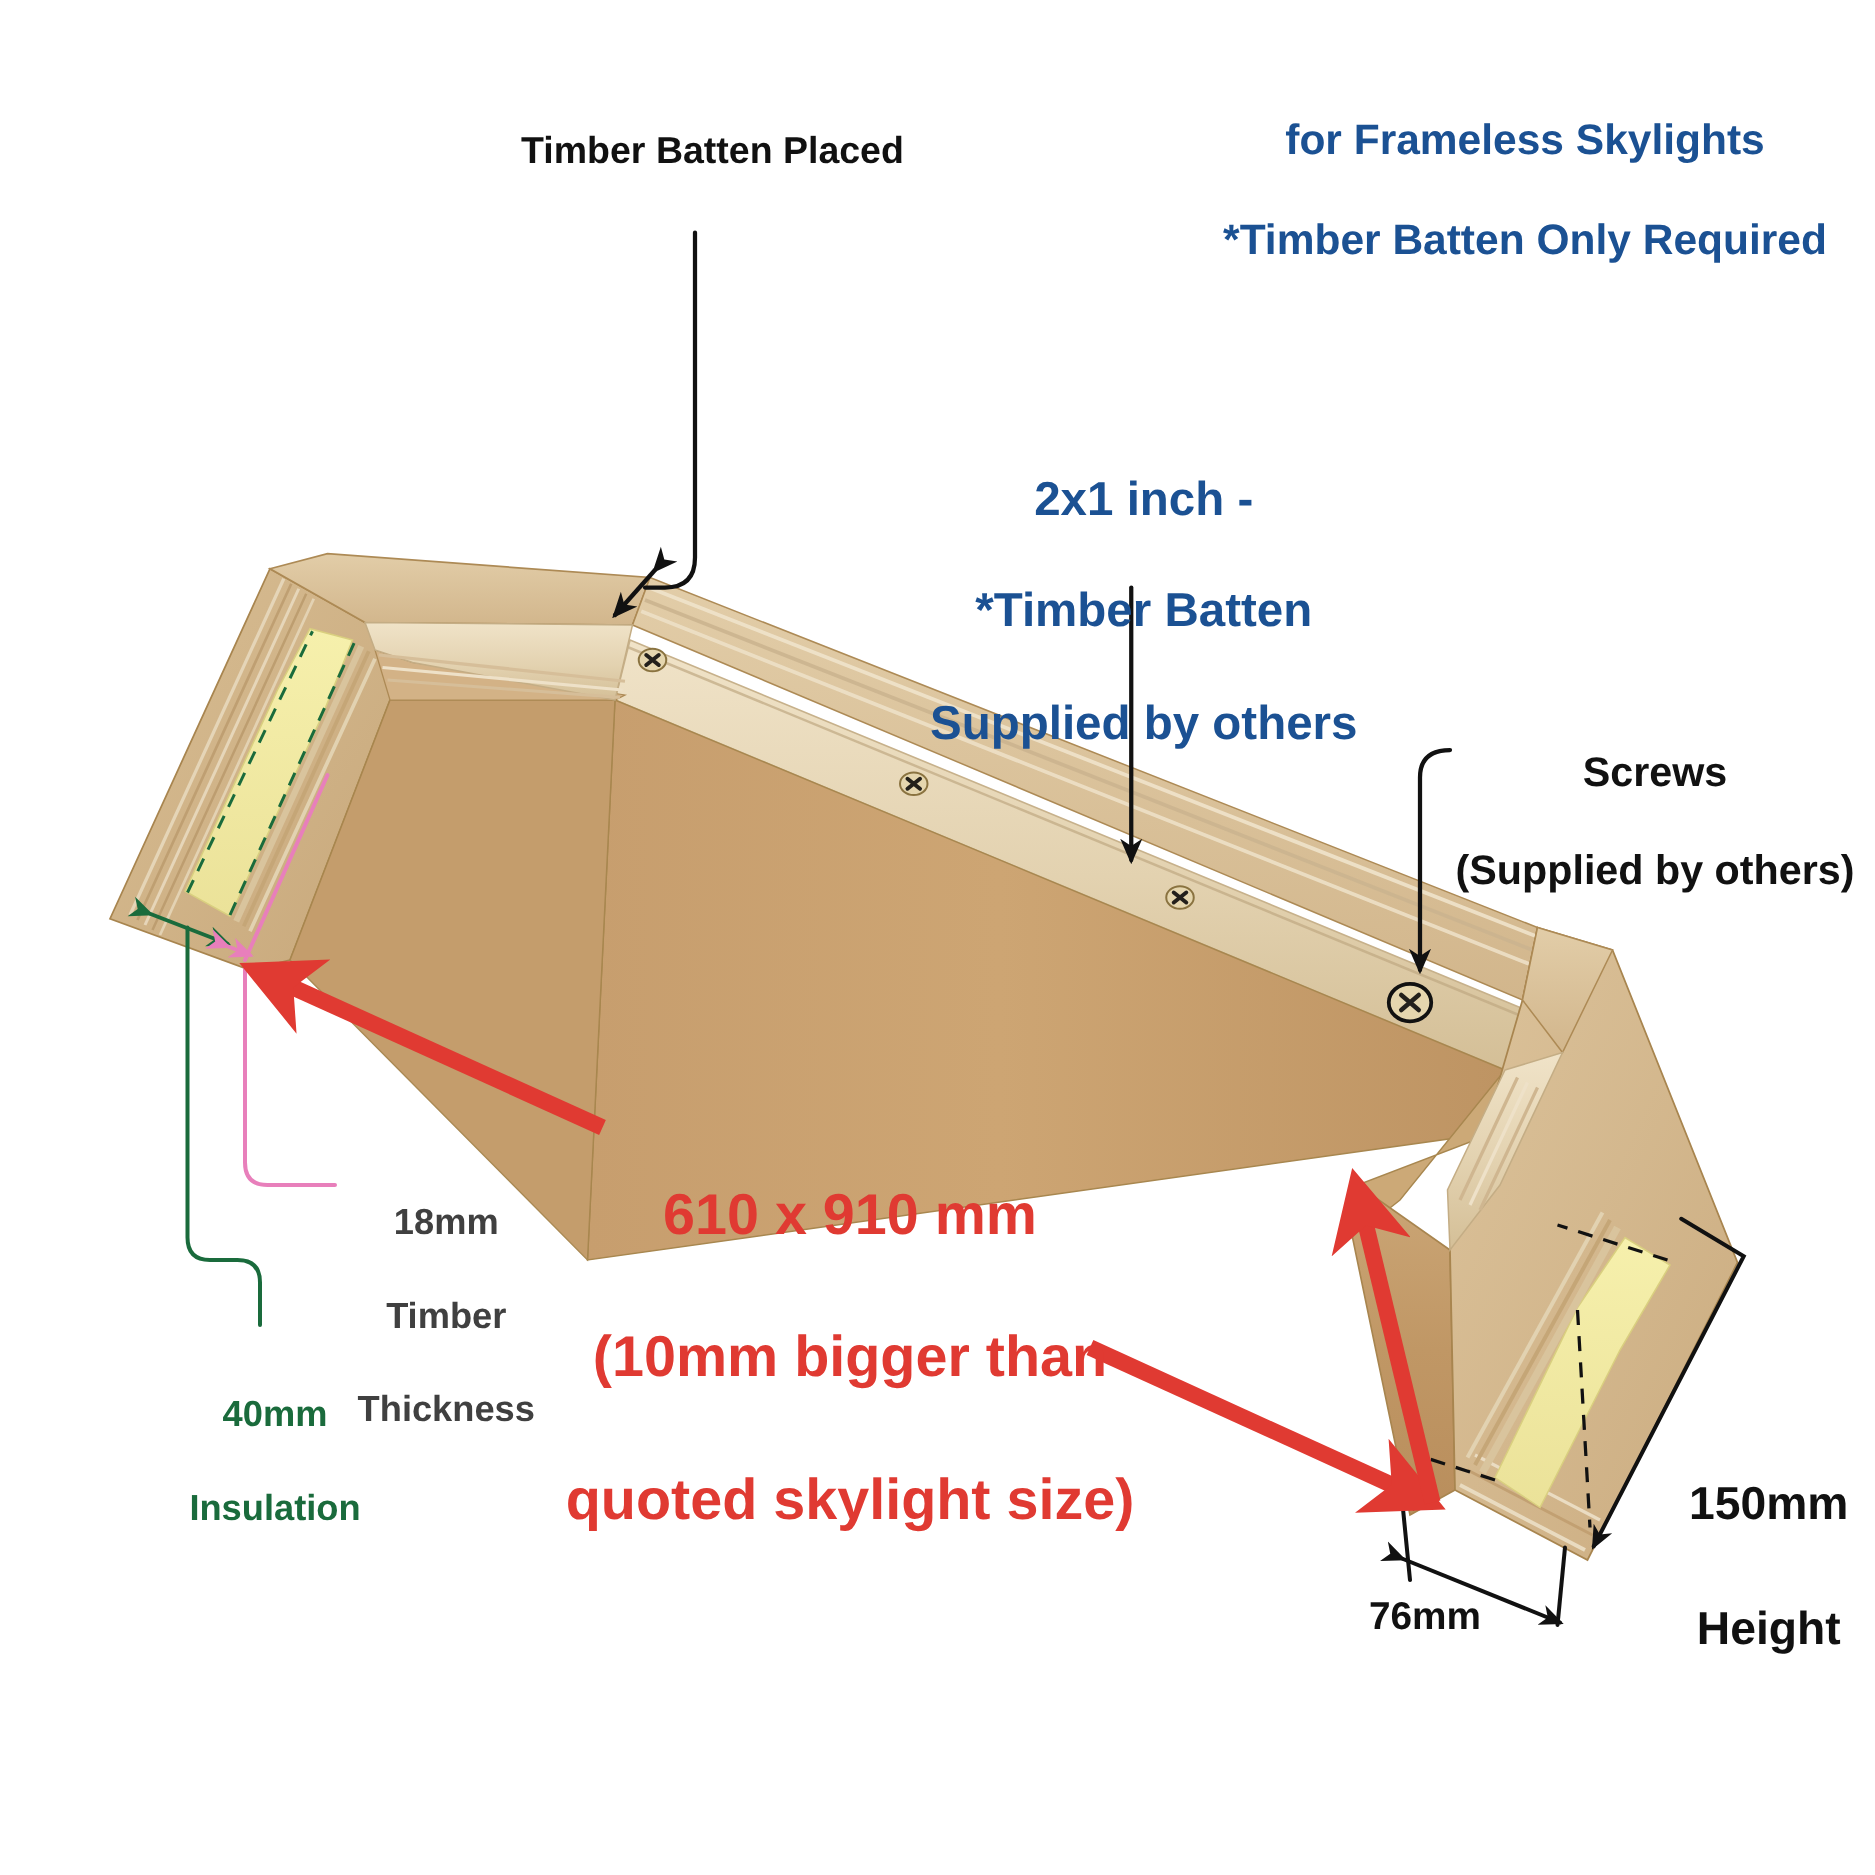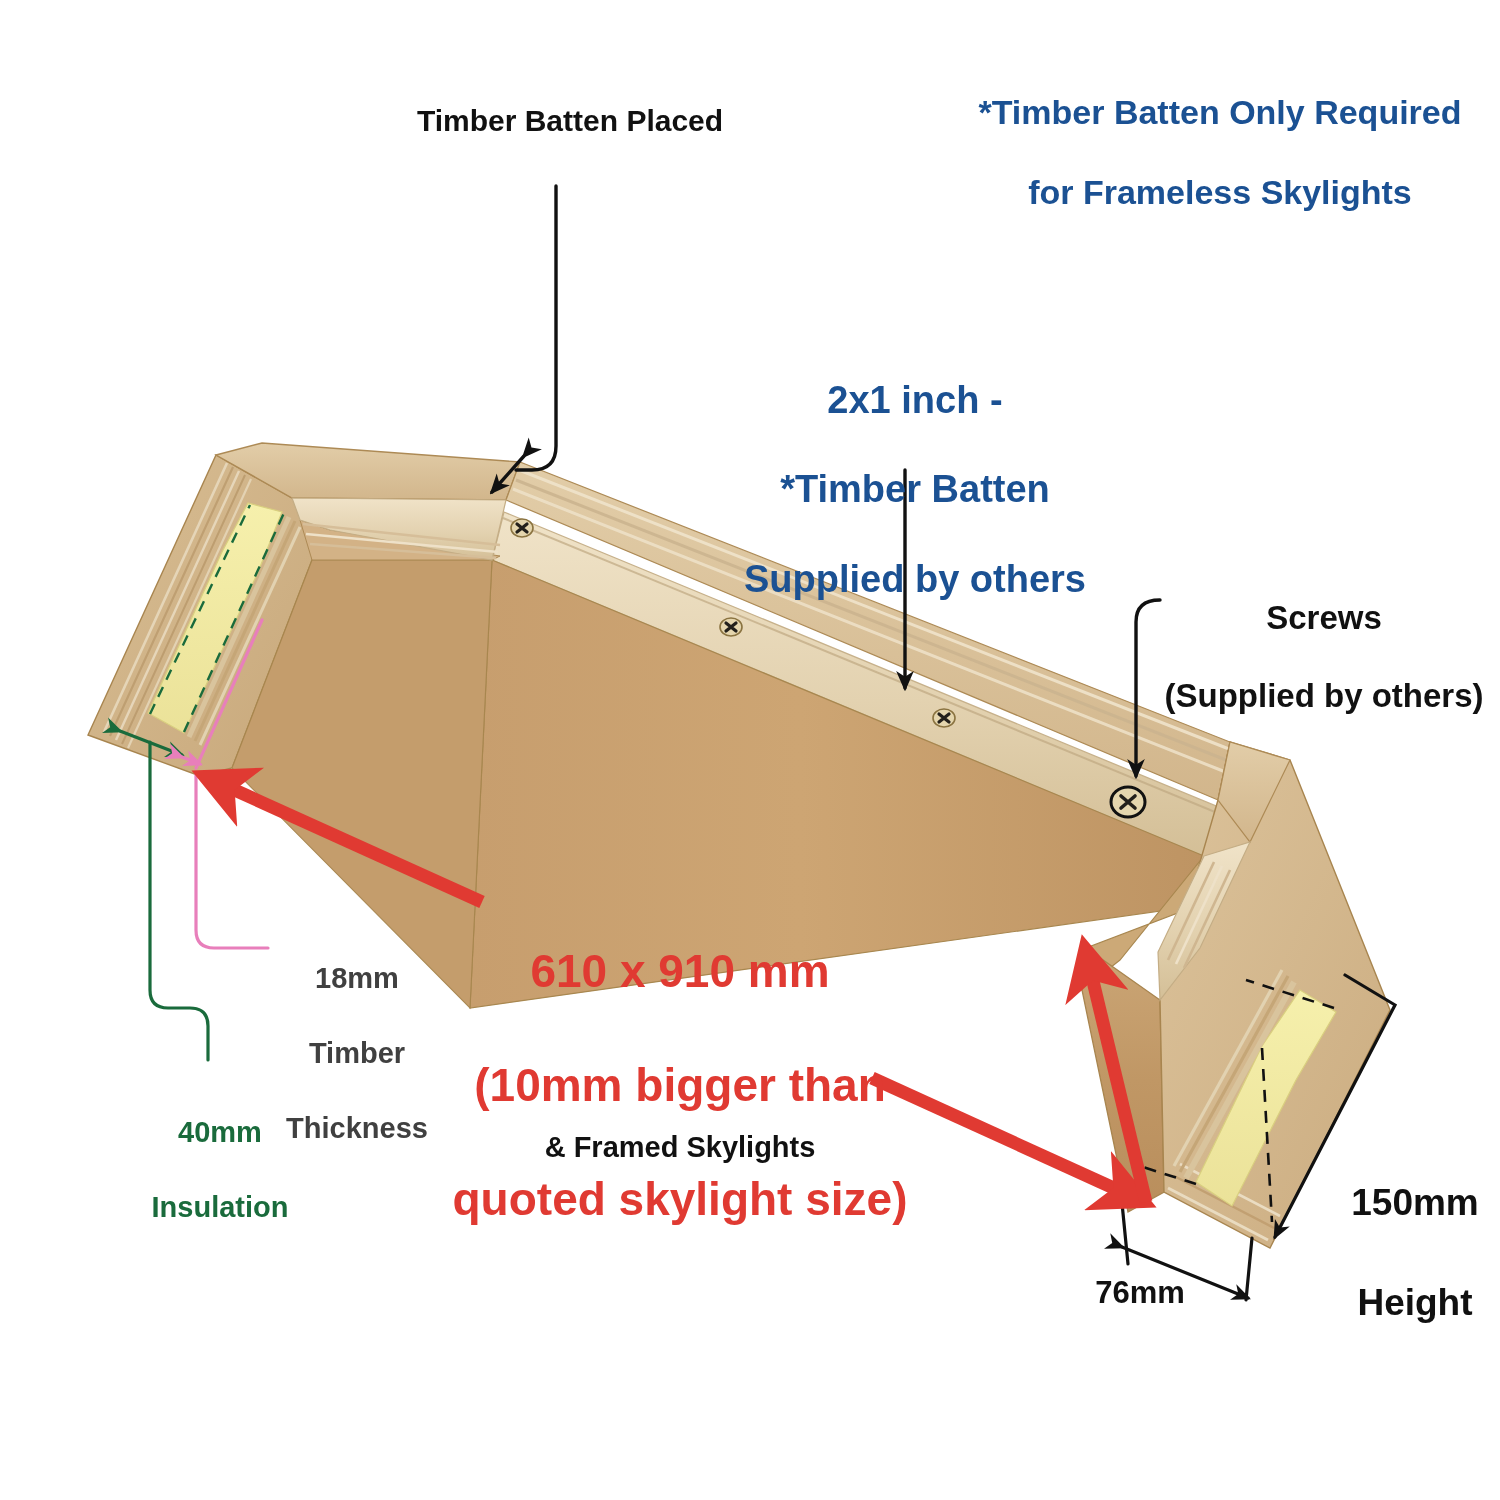--- a/index.html
+++ b/index.html
@@ -208,43 +208,42 @@
       <path d="M 1146,1202 L 1086,952" marker-end="url(#mRed)"></path>
     </g>
 
   </svg>
 
   <div class="lbl blk" style="left:320px;top:68px;width:500px;font-size:30px;">
     <div>Timber Batten Placed</div>
   </div>
 
   <div class="lbl blue" style="left:940px;top:52px;width:560px;font-size:34px;">
+    <div>for Frameless Skylights</div>
     <div>*Timber Batten Only Required</div>
-    <div>for Frameless Skylights</div>
   </div>
 
   <div class="lbl blue" style="left:725px;top:333px;width:380px;font-size:38px;">
     <div>2x1 inch -</div>
     <div>*Timber Batten</div>
     <div>Supplied by others</div>
   </div>
 
   <div class="lbl blk" style="left:1148px;top:560px;width:352px;font-size:33px;">
     <div>Screws</div>
     <div>(Supplied by others)</div>
   </div>
 
   <div class="lbl red" style="left:400px;top:886px;width:560px;font-size:46px;line-height:1.24;">
     <div>610 x 910 mm</div>
     <div>(10mm bigger than</div>
     <div>quoted skylight size)</div>
   </div>
 
   <div class="lbl blk" style="left:460px;top:1096px;width:440px;font-size:29px;">
-    <div>&amp; Framed Skylights</div>
   </div>
 
   <div class="lbl pink" style="left:272px;top:922px;width:170px;font-size:29px;line-height:1.3;">
     <div>18mm</div>
     <div>Timber</div>
     <div>Thickness</div>
   </div>
 
   <div class="lbl grn" style="left:125px;top:1076px;width:190px;font-size:29px;line-height:1.3;">
     <div>40mm</div>

